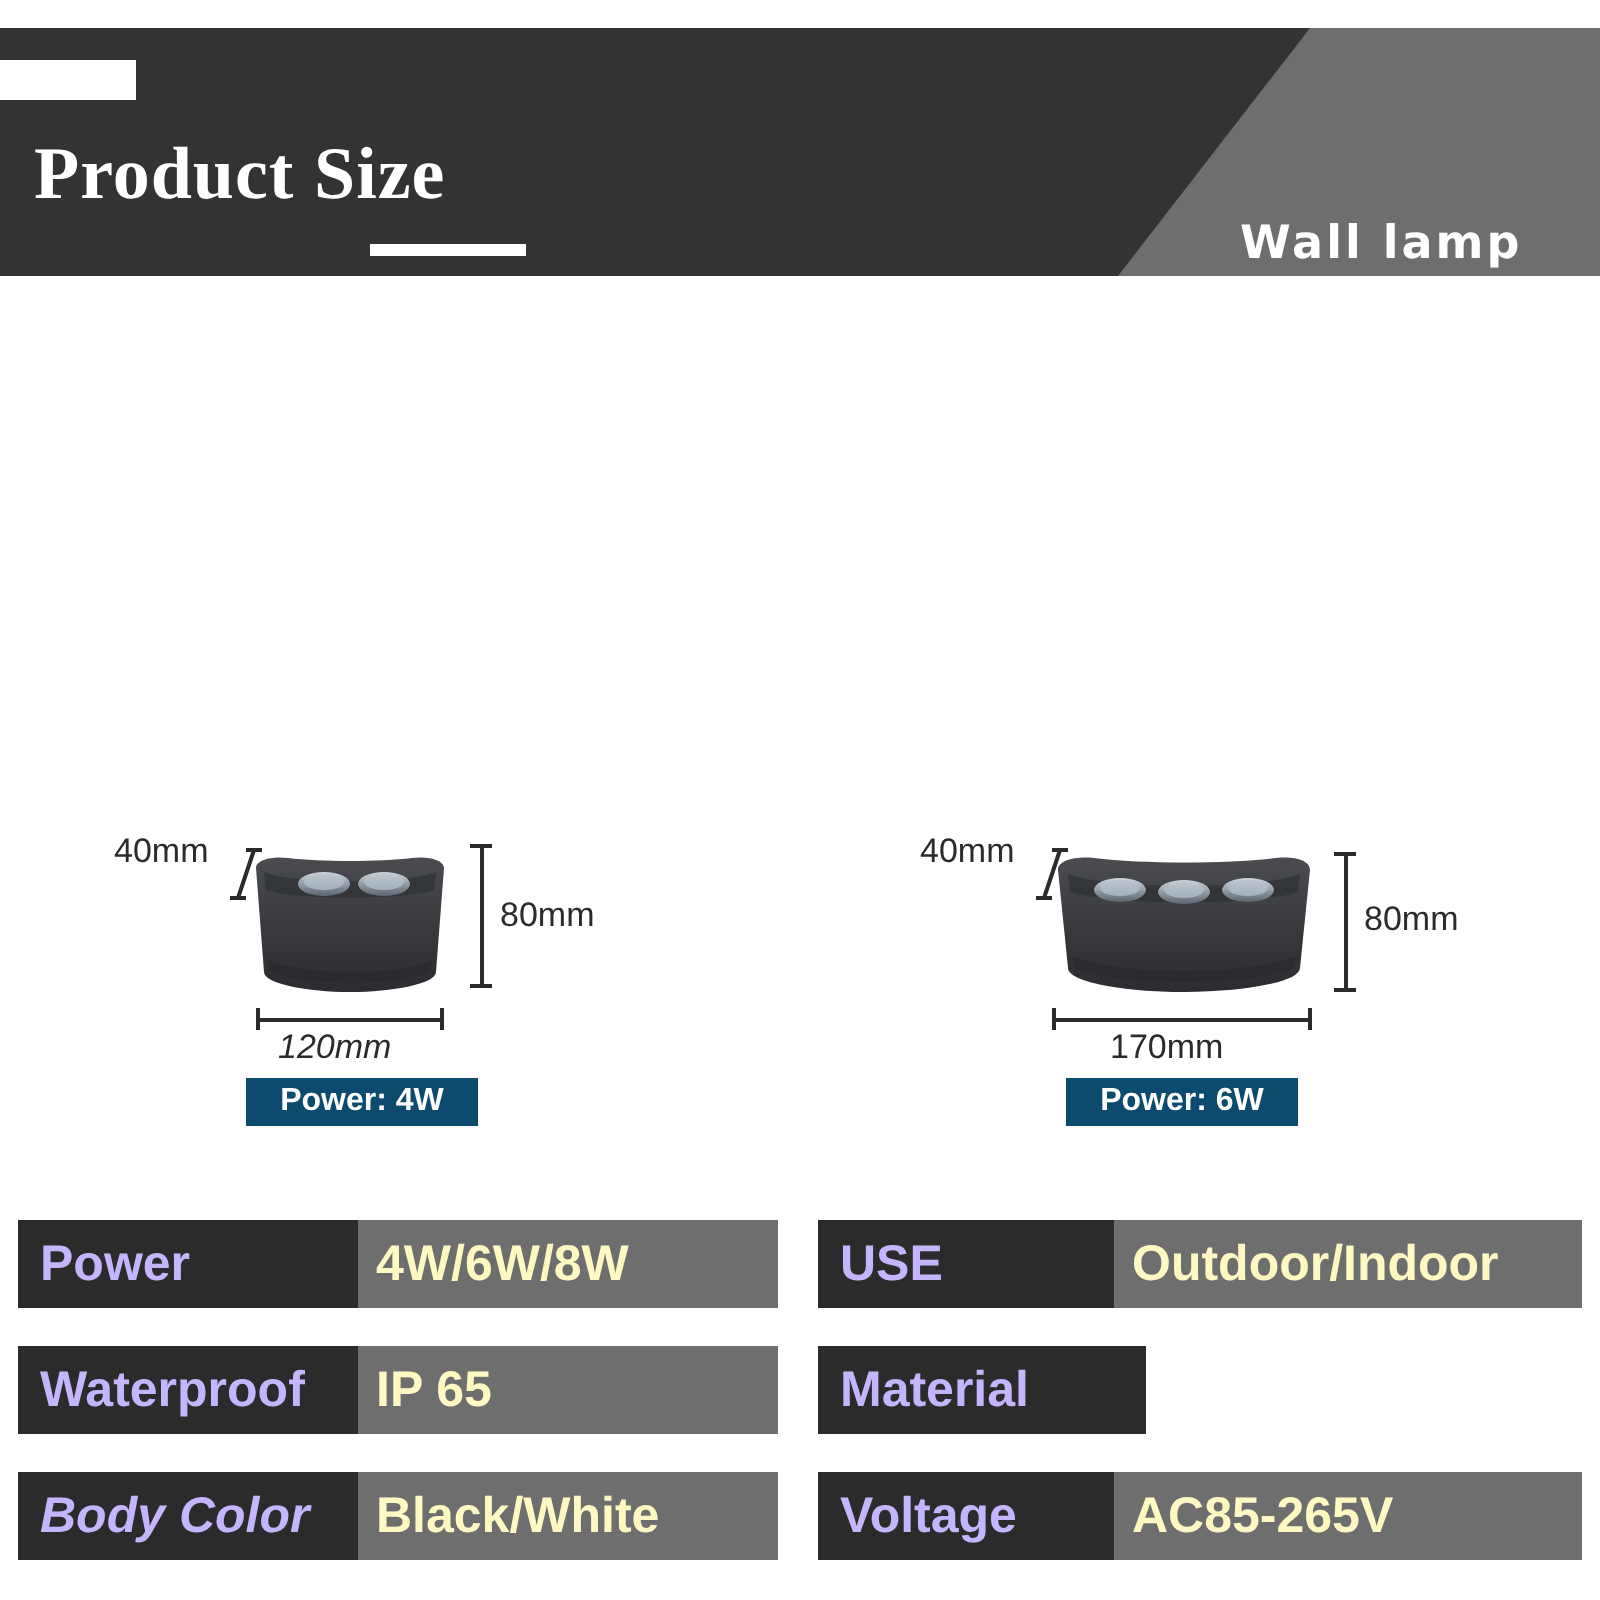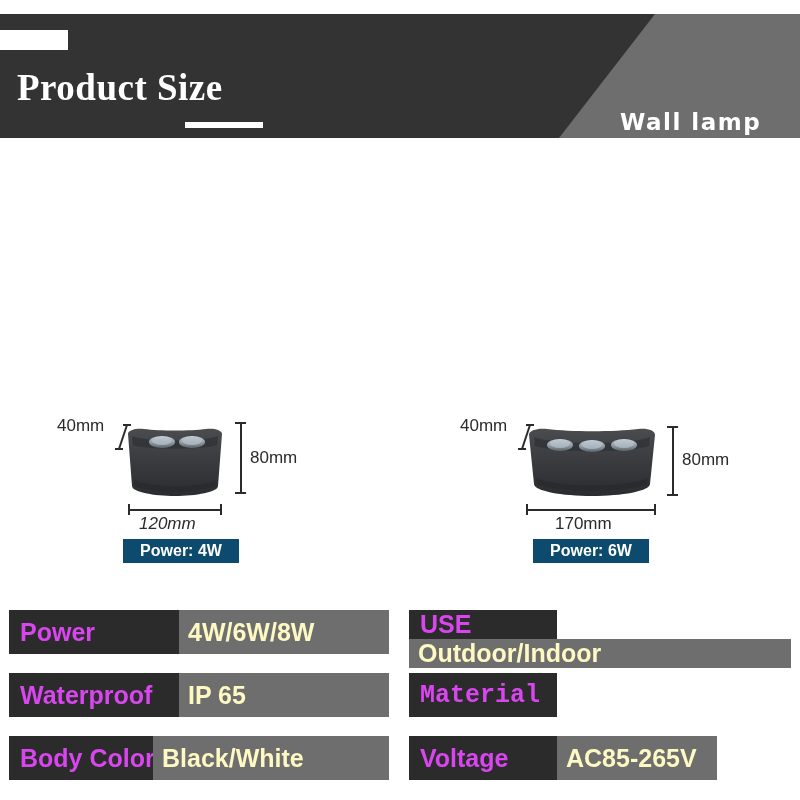--- a/index.html
+++ b/index.html
@@ -159,21 +159,21 @@
 
   
   .spec-row {
     position: absolute;
     height: 44px;
     display: flex;
     align-items: stretch;
   }
   .spec-key {
     background: #2b2b2b;
-    color: #d946ef;
+    color: #c4b5fd;
     font-family: "Liberation Sans", sans-serif;
     font-weight: bold;
     font-size: 25px;
     display: flex;
     align-items: center;
     padding-left: 11px;
     box-sizing: border-box;
     white-space: nowrap;
   }
   .spec-val {
@@ -327,29 +327,29 @@
   <div class="spec-key" style="width:170px;">Power</div>
   <div class="spec-val">4W/6W/8W</div>
 </div>
 
 <div class="spec-row" style="left:9px; top:673px; width:380px;">
   <div class="spec-key" style="width:170px;">Waterproof</div>
   <div class="spec-val">IP 65</div>
 </div>
 
 <div class="spec-row" style="left:9px; top:736px; width:380px;">
-  <div class="spec-key" style="width:144px;">Body Color</div>
+  <div class="spec-key" style="width:170px;font-style:italic;">Body Color</div>
   <div class="spec-val">Black/White</div>
 </div>
 
-<div class="spec-row" style="left:409px; top:610px; width:382px;flex-direction:column;">
+<div class="spec-row" style="left:409px; top:610px; width:382px;">
   <div class="spec-key" style="width:148px;">USE</div>
   <div class="spec-val">Outdoor/Indoor</div>
 </div>
 
 <div class="spec-row" style="left:409px; top:673px; width:382px;">
-  <div class="spec-key" style="width:148px;font-family:Liberation Mono, monospace;">Material</div>
-</div>
-
-<div class="spec-row" style="left:409px; top:736px; width:308px;">
+  <div class="spec-key" style="width:164px;">Material</div>
+</div>
+
+<div class="spec-row" style="left:409px; top:736px; width:382px;">
   <div class="spec-key" style="width:148px;">Voltage</div>
   <div class="spec-val">AC85-265V</div>
 </div>
 
 </body></html>

